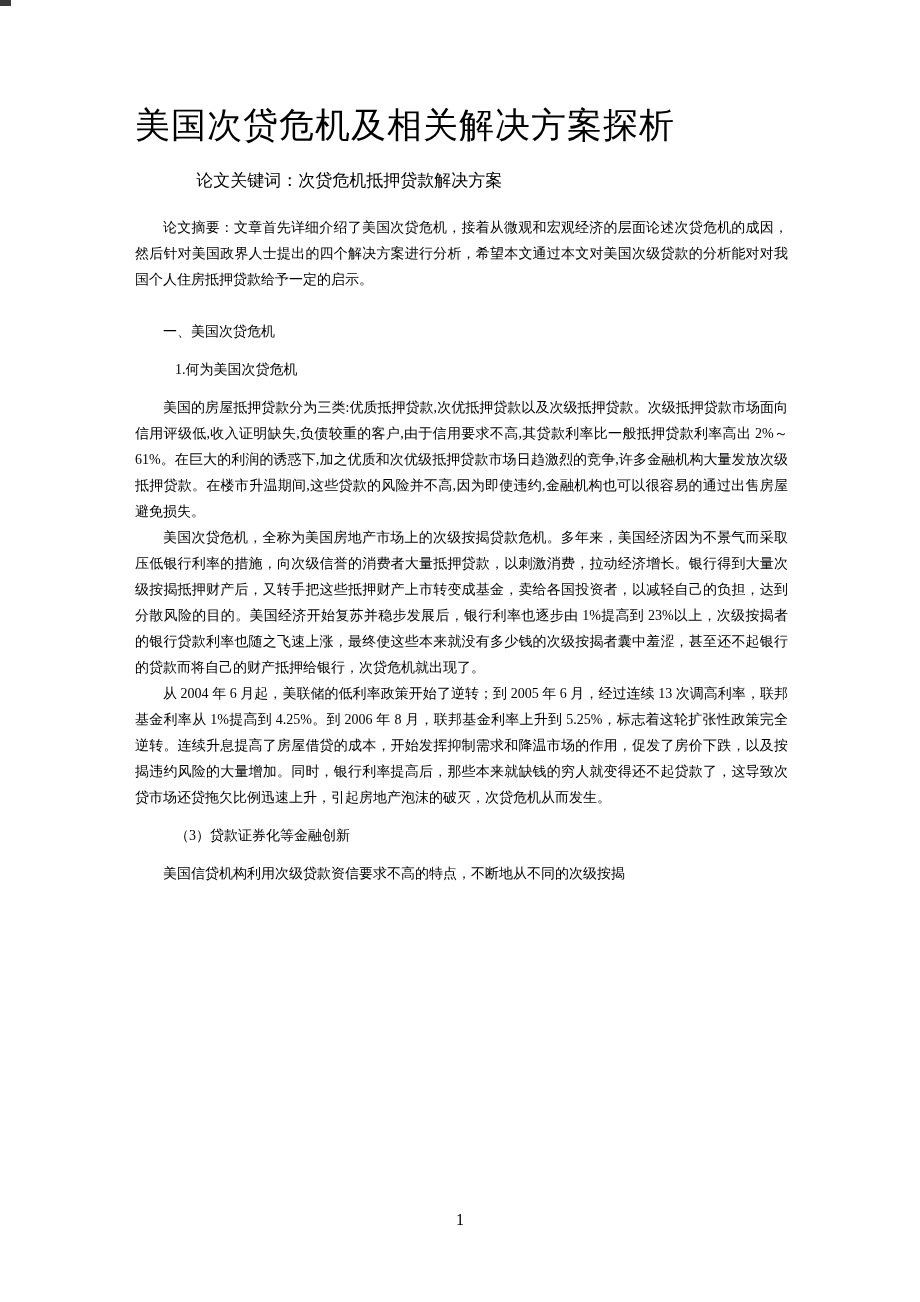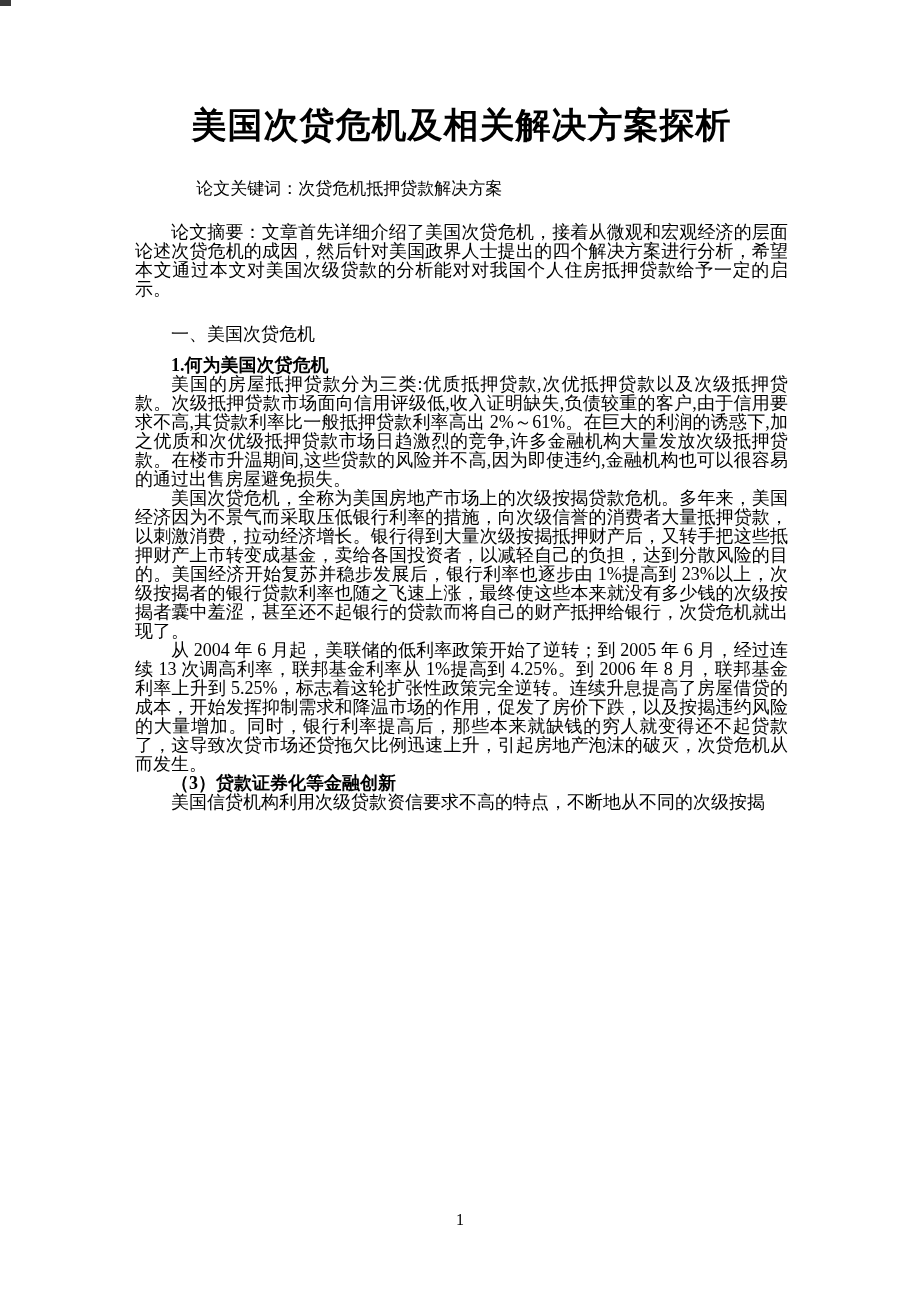--- a/index.html
+++ b/index.html
@@ -22,29 +22,28 @@
     top: 0;
     left: 0;
     width: 11px;
     height: 6px;
     background: #3a3a3a;
   }
 
   .doc-title {
     font-size: 35px;
     line-height: 44px;
-    font-weight: 700;
-    text-align: center;
+    font-weight: 400;
     letter-spacing: 1px;
-    margin: 0 0 28px 0;
+    margin: 0 0 20px 0;
   }
 
   .body-text {
-    font-size: 18px;
-    line-height: 19px;
+    font-size: 14px;
+    line-height: 26px;
     text-align: justify;
   }
 
   .keywords-line {
     font-size: 17px;
     line-height: 25.4px;
     margin: 0 0 22px 0;
     padding-left: 3.6em;
   }
 
@@ -57,23 +56,23 @@
     margin-bottom: 26px;
   }
 
   .section-heading {
     margin: 0 0 12px 0;
     text-indent: 2em;
     font-weight: 400;
   }
 
   .sub-heading {
-    margin: 0;
+    margin: 12px;
     text-indent: 2em;
-    font-weight: 700;
+    font-weight: 400;
   }
 
   .page-number {
     position: absolute;
     left: 0;
     right: 0;
     bottom: 72px;
     text-align: center;
     font-size: 16px;
     line-height: 20px;

